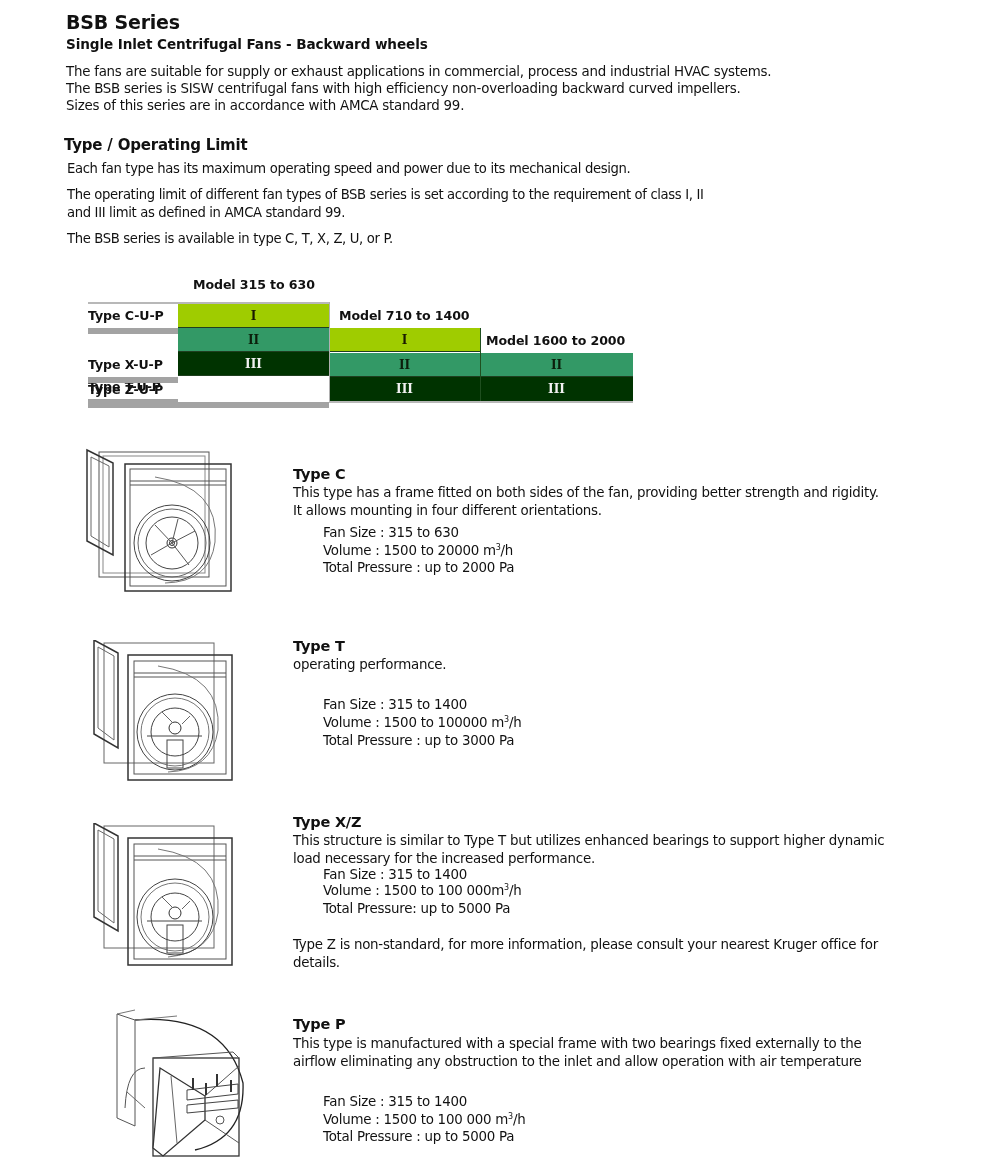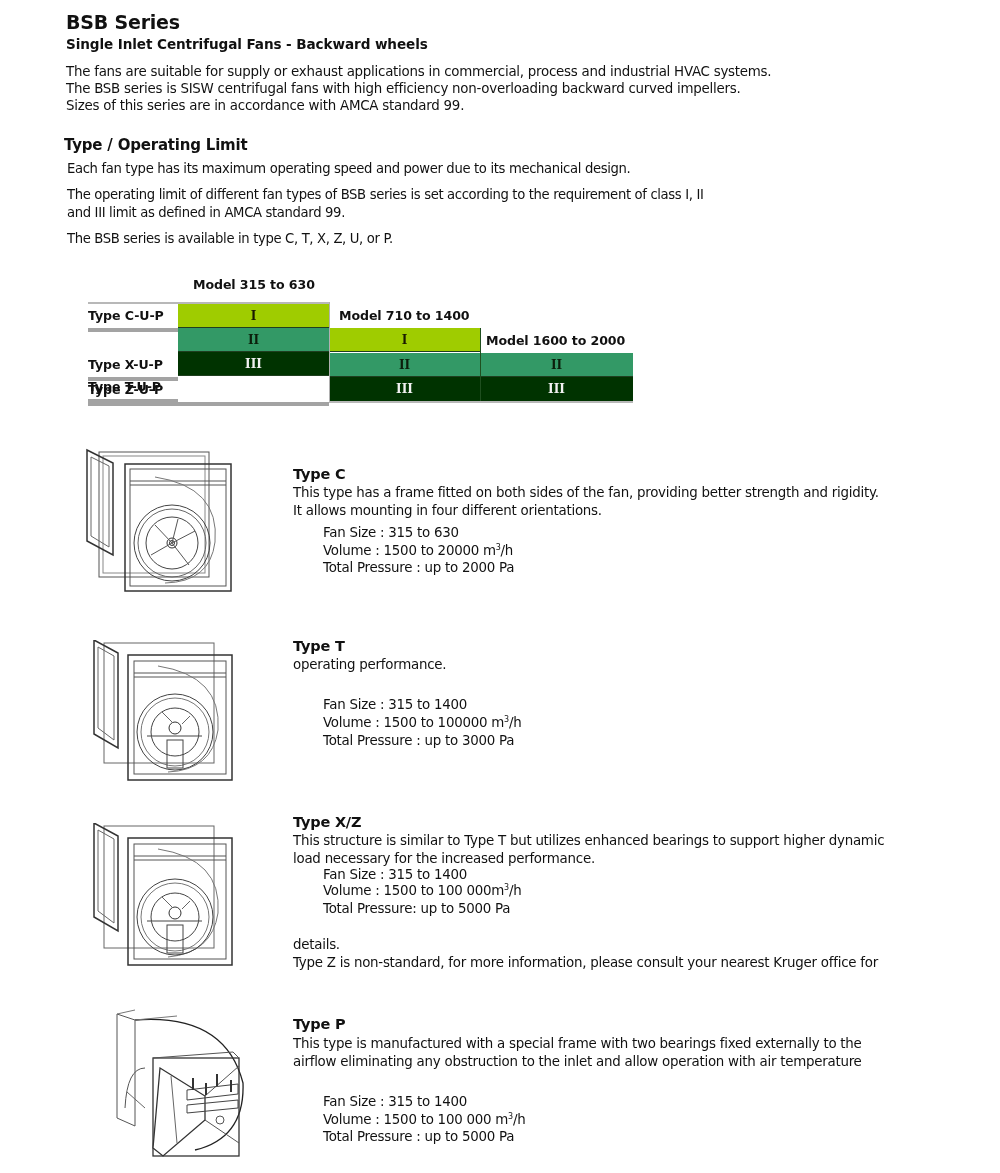--- a/index.html
+++ b/index.html
@@ -9,21 +9,21 @@
   .title { left: 66px; top: 11px; font-size: 19px; font-weight: bold; letter-spacing: -0.2px; }
   .subtitle { left: 66px; top: 36px; font-size: 13.6px; font-weight: bold; letter-spacing: -0.1px; }
   .intro { left: 66px; top: 63px; font-size: 13.4px; line-height: 17px; letter-spacing: -0.25px; }
   .intro div { white-space: nowrap; }
   .h2 { left: 64px; top: 136px; font-size: 15px; font-weight: bold; letter-spacing: -0.2px; }
   .para { left: 67px; font-size: 13.2px; line-height: 18px; letter-spacing: -0.35px; white-space: nowrap; }
 
   
   .tbl-label { font-size: 12.6px; font-weight: bold; letter-spacing: -0.1px; white-space: nowrap; }
   .rowlabel { left: 88px; width: 90px; height: 24px; line-height: 24px; font-size: 12.6px; font-weight: bold;
-              border-bottom: 4px solid #a3a3a3; letter-spacing: -0.1px; }
+              border-bottom: 6px solid #a3a3a3; letter-spacing: -0.1px; }
   .cell { height: 24px; line-height: 24px; text-align: center; font-family: "DejaVu Serif", serif;
           font-weight: bold; font-size: 12px; border-bottom: 1px solid #1f3f1f; box-sizing: border-box; }
   .c1 { background: #9fcc00; color: #1a1a00; }
   .c2 { background: #339966; color: #0b1f0b; }
   .c3 { background: #003300; color: #f2f2f2; }
   .vline { background: #b0b0b0; width: 1px; }
 
   
   .type-title { font-size: 14.5px; font-weight: bold; left: 293px; letter-spacing: -0.2px; }
   .type-desc { left: 293px; font-size: 13.4px; line-height: 17.5px; letter-spacing: -0.25px; width: 600px; }
@@ -167,22 +167,22 @@
 </div>
 <div class="abs type-title" style="top:814px;">Type X/Z</div>
 <div class="abs type-desc" style="top:832px;">
   <div>This structure is similar to Type T but utilizes enhanced bearings to support higher dynamic</div>
   <div>load necessary for the increased performance.</div>
 </div>
 <div class="abs spec" style="top:866px;">Fan Size : 315 to 1400</div>
 <div class="abs spec" style="top:882px;text-align:right;"><span>Volume : 1500 to 100 000m</span><sup>3</sup><span>/h</span></div>
 <div class="abs spec" style="top:900px;">Total Pressure: up to 5000 Pa</div>
 <div class="abs type-desc" style="top:936px;">
+  <div>Type Z is non-standard, for more information, please consult your nearest Kruger office for</div>
   <div>details.</div>
-  <div>Type Z is non-standard, for more information, please consult your nearest Kruger office for</div>
 </div>
 
 <div class="fanimg" style="left:105px; top:1008px;">
   <svg width="145" height="150" viewBox="0 0 145 150" fill="none" stroke="#333" stroke-width="1">
 
     <path d="M30,12 Q120,5 138,75 Q140,130 90,142" stroke="#222" stroke-width="1.3"></path>
     <path d="M20,100 Q22,60 40,60" stroke="#555"></path>
 
     <polygon points="12,6 30,12 30,118 12,110" stroke="#555"></polygon>
     <line x1="12" y1="6" x2="30" y2="2" stroke="#777"></line>

